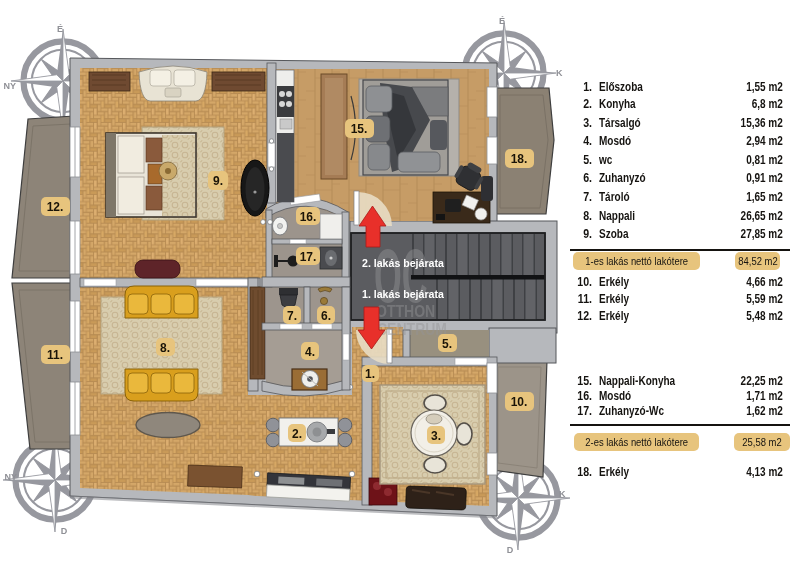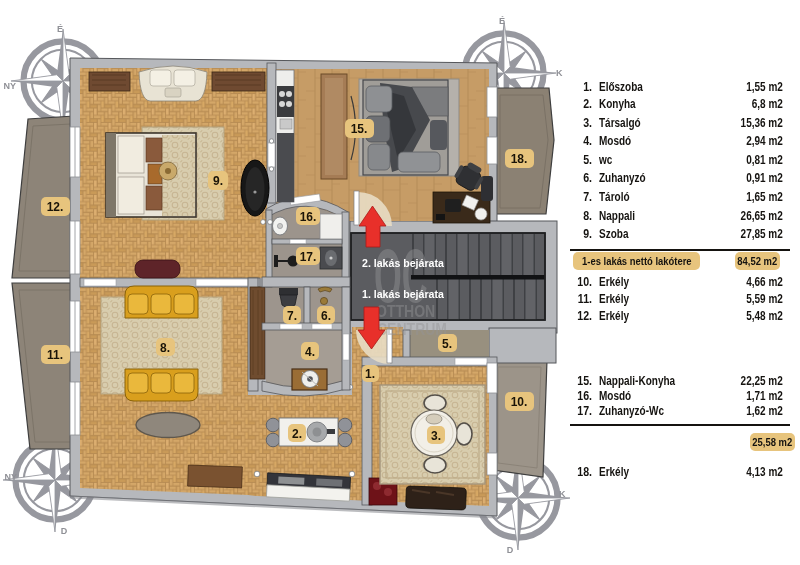--- a/index.html
+++ b/index.html
@@ -2,21 +2,21 @@
 <html><head>
 <meta charset="utf-8">
 <style>
 html,body{margin:0;padding:0;background:#fff;}
 .page{position:relative;width:800px;height:565px;background:#ffffff;font-family:"Liberation Sans",sans-serif;overflow:hidden;}
 .plan{position:absolute;left:0;top:0;}
 .lr{position:absolute;left:565px;width:228px;height:16px;font-weight:bold;font-size:12.5px;color:#151310;}
 .lr .n{position:absolute;left:0;width:27px;text-align:right;transform:scaleX(0.85);transform-origin:100% 50%;}
 .lr .nm{position:absolute;left:34px;transform:scaleX(0.8);transform-origin:0 50%;}
 .lr .v{position:absolute;right:10px;transform:scaleX(0.8);transform-origin:100% 50%;}
-.pill{position:absolute;background:#e7c47d;border-radius:5px;font-weight:bold;font-size:11.5px;color:#151310;display:flex;align-items:center;justify-content:center;white-space:nowrap;}
+.pill{position:absolute;background:#e7c47d;border-radius:5px;font-weight:normal;font-size:11.5px;color:#151310;display:flex;align-items:center;justify-content:center;white-space:nowrap;}
 .pill span{transform:scaleX(0.82);}
 .sep{position:absolute;background:#151310;height:2px;}
 </style>
 </head>
 <body>
 <div class="page">
 <svg class="plan" width="800" height="565" viewBox="0 0 800 565">
 <defs>
 <pattern id="hb" width="14.4" height="14.4" patternUnits="userSpaceOnUse">
   <rect width="14.4" height="14.4" fill="#d4a768"></rect>
@@ -600,22 +600,25 @@
     </div>
 
 <div class="lr" style="top:404px">
       <span class="n">17.</span>
       <span class="nm">Zuhanyzó-Wc</span>
       <span class="v">1,62 m2</span>
     </div>
 
 <div class="sep" style="left:570px;top:424px;width:220px"></div>
 
-
-<div class="pill" style="left:750px;top:433px;width:45px;height:18px">
+<div class="pill" style="left:574px;top:433px;width:125px;height:18px">
+      <span>2-es lakás nettó lakótere</span>
+    </div>
+
+<div class="pill" style="left:734px;top:433px;width:56px;height:18px">
       <span>25,58 m2</span>
     </div>
 
 <div class="lr" style="top:465px">
       <span class="n">18.</span>
       <span class="nm">Erkély</span>
       <span class="v">4,13 m2</span>
     </div>
 </div>
 

